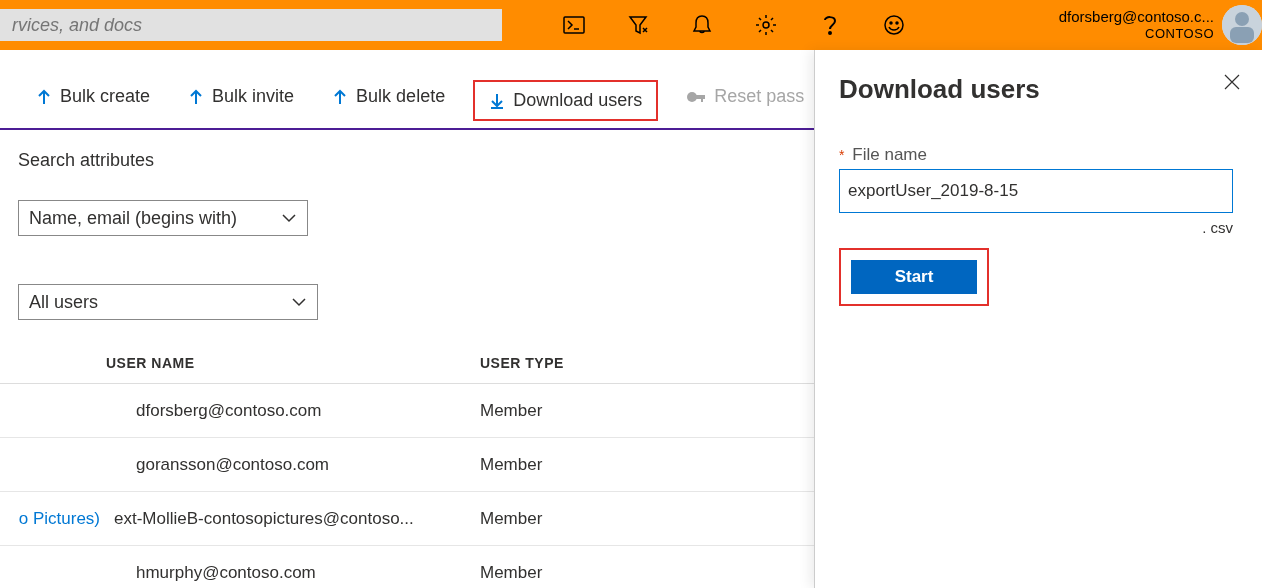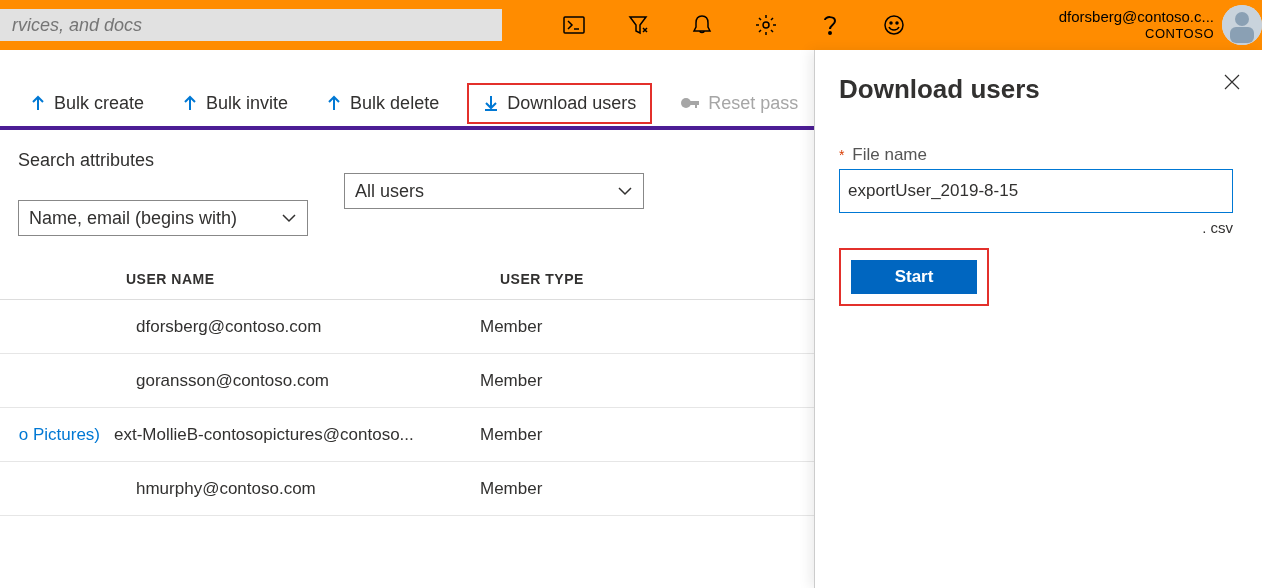--- a/index.html
+++ b/index.html
@@ -38,50 +38,50 @@
   }
   .avatar svg { width: 40px; height: 40px; }
 
   
   .workspace { position: relative; height: 538px; width: 100%; }
   .main {
     position: absolute; left: 0; top: 0; bottom: 0; right: 0;
     padding-top: 30px; overflow: hidden;
   }
   .toolbar {
-    display: flex; align-items: center; height: 50px; gap: 18px;
-    padding-left: 20px; border-bottom: 4px solid #4c1d95;
+    display: flex; align-items: flex-start; height: 50px; gap: 18px;
+    padding-left: 26px; border-bottom: 2px solid #4c1d95;
   }
   .tb-btn {
     display: inline-flex; align-items: center; gap: 8px; cursor: pointer;
     border: none; background: transparent; font-size: 18px; color: #323130;
     padding: 6px 10px;
   }
   .tb-btn .ico { color: #0078d4; display: inline-flex; }
   .tb-btn.disabled { color: #a6a6a6; cursor: default; }
   .tb-btn.disabled .ico { color: #a6a6a6; }
   .tb-btn.highlight-red { border: 2px solid #e3302b; padding: 8px 14px; }
 
-  .filters { display: flex; gap: 36px; padding: 20px 0 8px 18px; }
+  .filters { display: flex; gap: 25px; padding: 20px 0 8px 18px; flex-direction: column; }
   .filter-group { display: flex; flex-direction: column; gap: 6px; }
   .filter-label { font-size: 18px; color: #323130; }
   .filter-select {
     height: 36px; border: 1px solid #888; background: #fff; font-size: 18px;
     padding: 0 10px; display: flex; align-items: center;
     justify-content: space-between; cursor: pointer; margin-top: 23px;
   }
   .filter-select.w1 { width: 290px; }
   .filter-select.w2 { width: 300px; }
   .chev { margin-left: 12px; display: inline-flex; }
 
   .table-head {
     display: flex; align-items: center; height: 42px;
     border-bottom: 1px solid #ddd; margin-top: 14px;
   }
-  .col-name { width: 480px; padding-left: 106px; font-weight: 700; letter-spacing: 0.5px; font-size: 14px; margin-left: 20px; }
+  .col-name { width: 480px; padding-left: 106px; font-weight: 700; letter-spacing: 0.5px; font-size: 14px; }
   .col-type { width: 300px; font-weight: 700; letter-spacing: 0.5px; font-size: 14px; }
 
   .table-body .row {
     display: flex; align-items: center; height: 54px;
     border-bottom: 1px solid #e6e6e6; font-size: 17px;
   }
   .row .prefix {
     width: 106px; text-align: right; padding-right: 6px; color: #0078d4;
     overflow: hidden; white-space: nowrap;
   }

